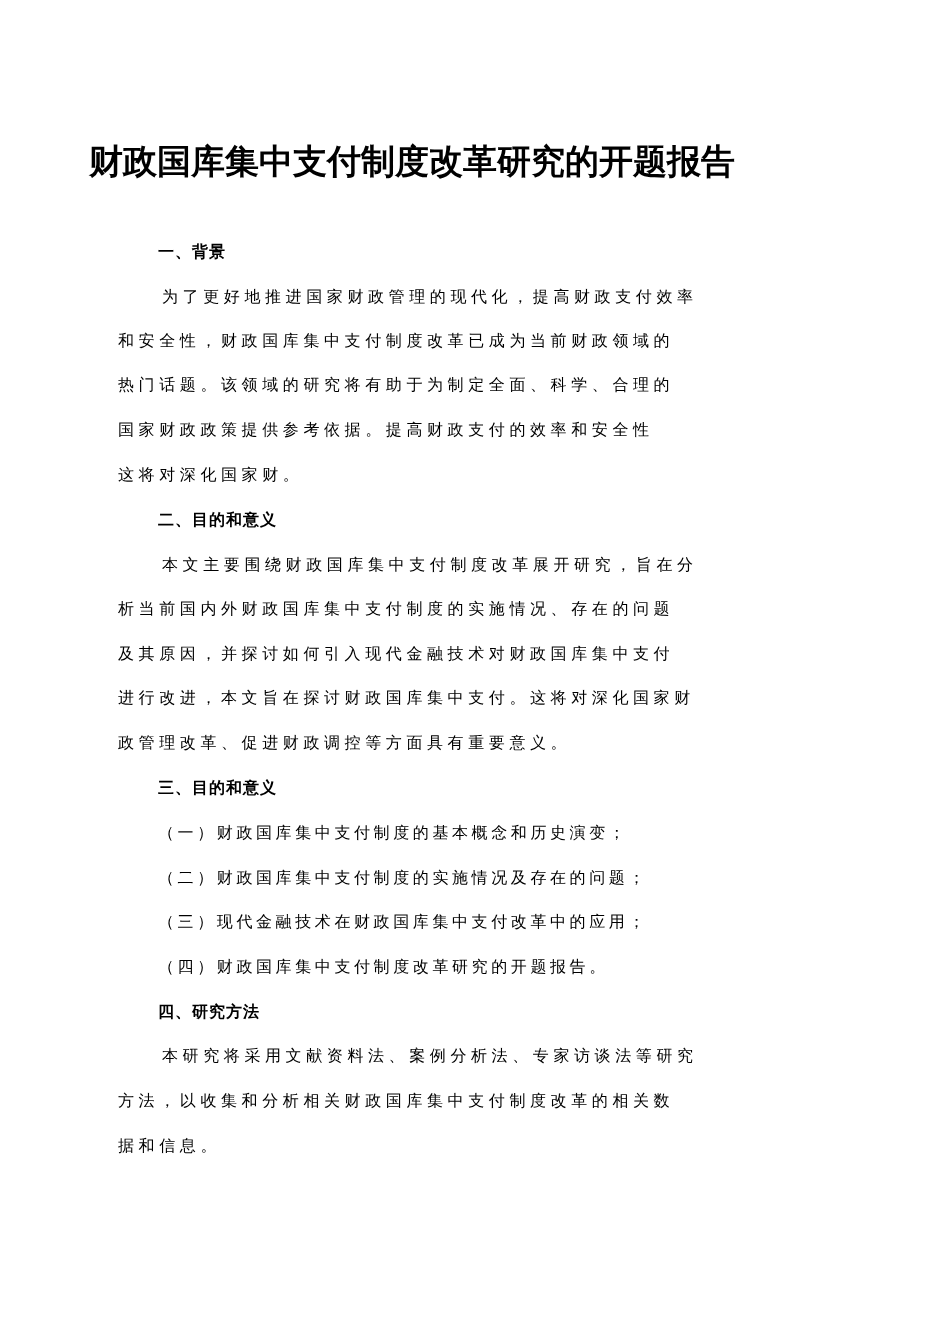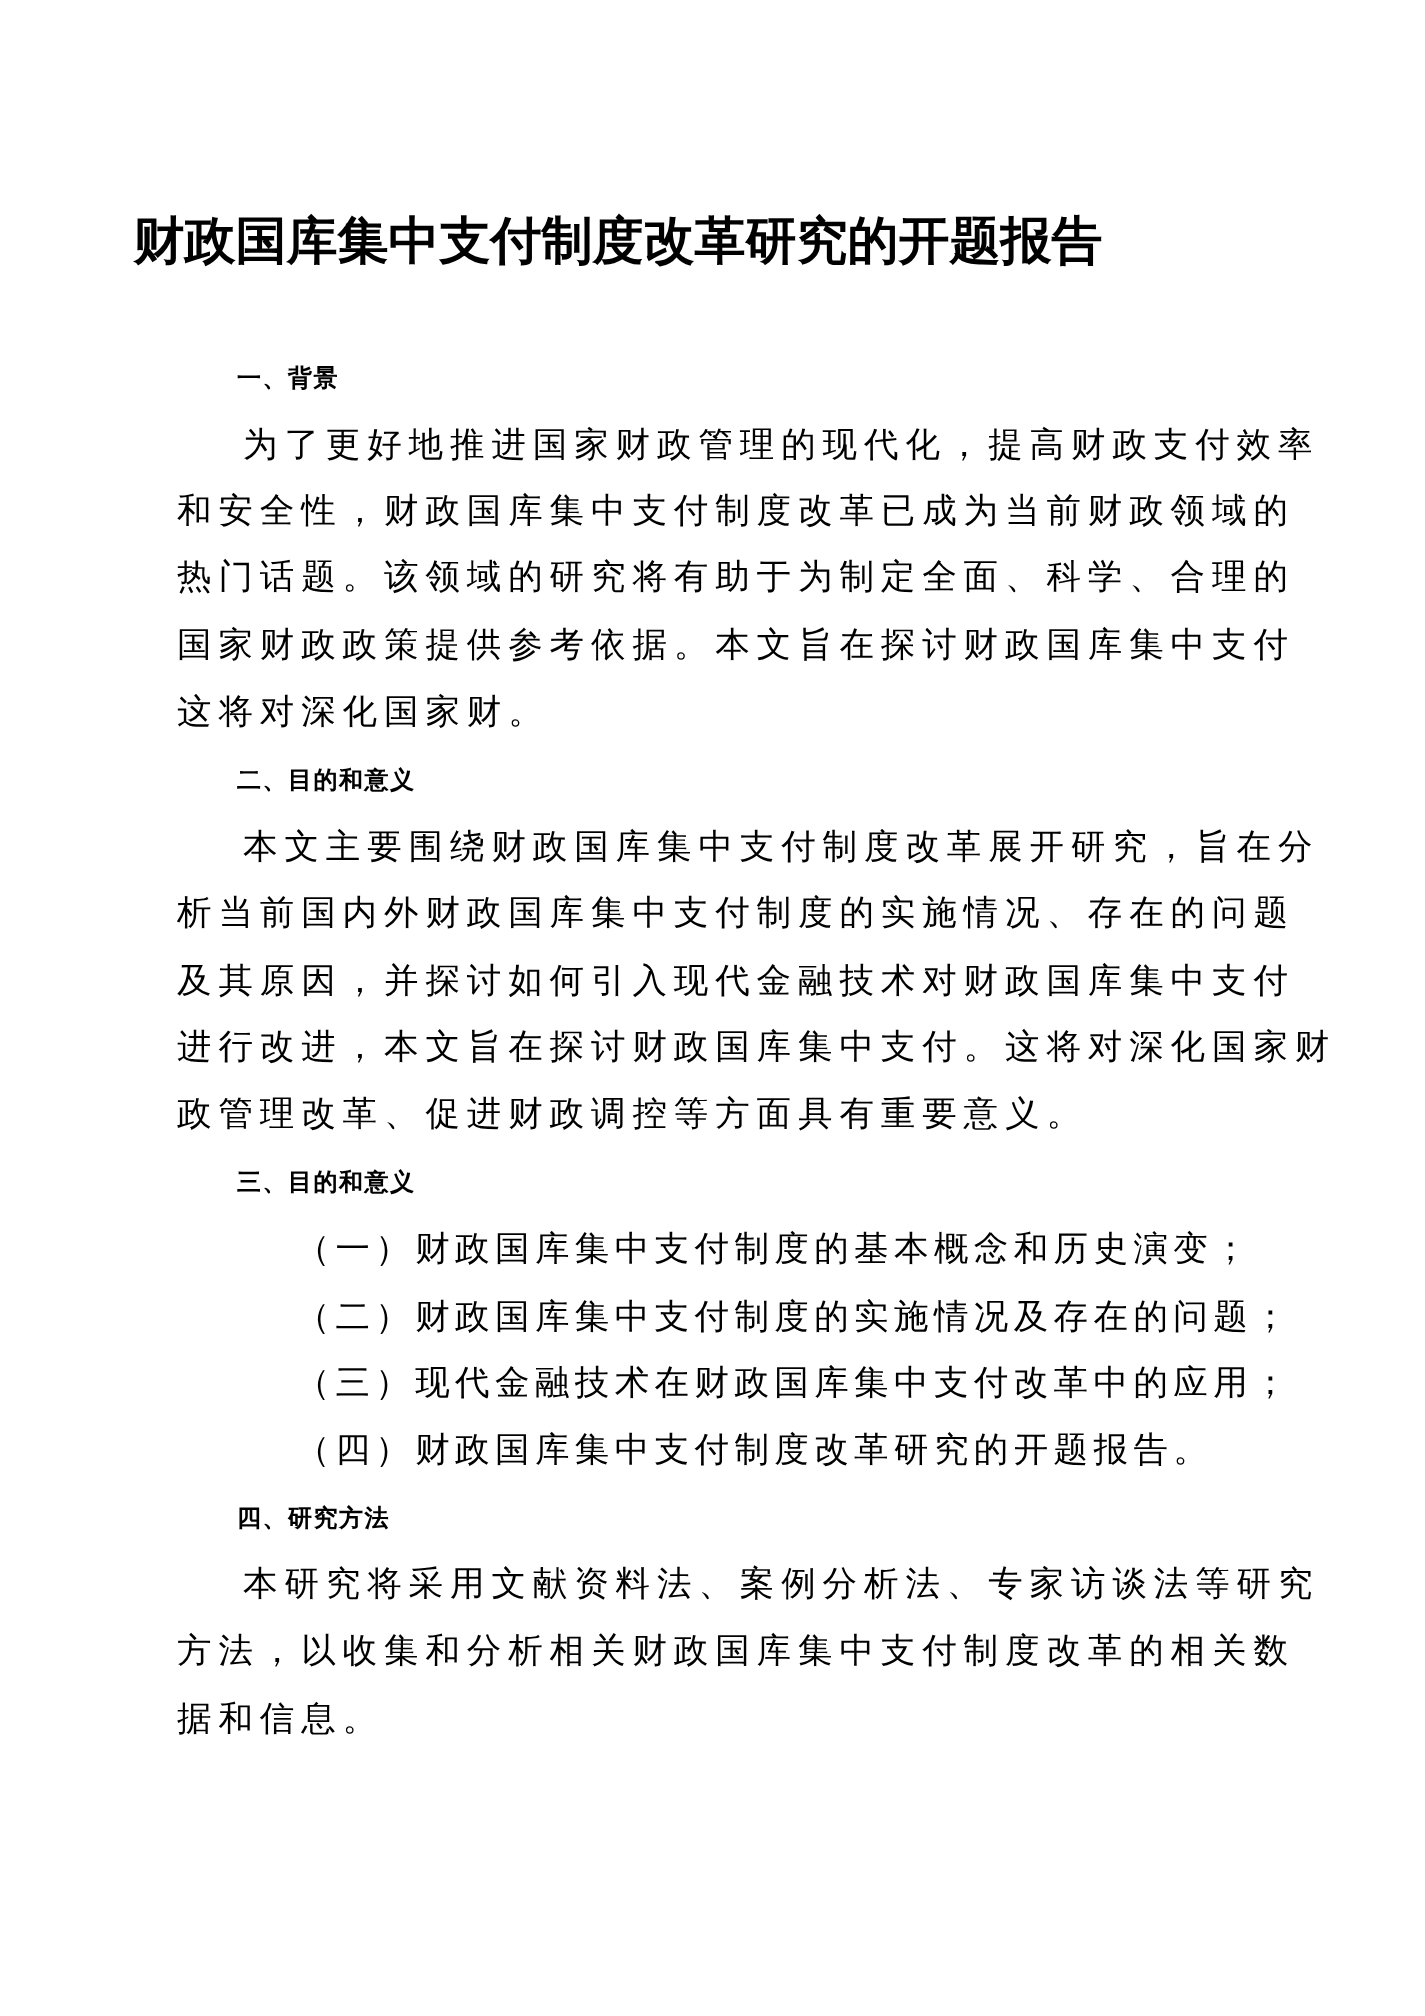--- a/index.html
+++ b/index.html
@@ -32,48 +32,48 @@
       font-size: 34px;
       line-height: 50px;
       letter-spacing: 0px;
       margin: 0;
     }
     .line {
       position: absolute;
       left: 118px;
       width: 720px;
       font-family: "DejaVu Sans", "Liberation Sans", sans-serif;
-      font-size: 23px;
+      font-size: 16px;
       line-height: 44px;
       white-space: nowrap;
       letter-spacing: 4.6px;
       font-weight: normal;
       margin: 0;
     }
     .line.indent { left: 162px; width: 676px; }
     .line.heading {
       left: 158px;
       font-weight: bold;
       letter-spacing: 1px;
       font-size: 16px;
     }
-    .line.item { left: 158px; letter-spacing: 3.6px; margin-left: 39px; }
+    .line.item { left: 158px; letter-spacing: 3.6px; }
   </style>
 </head>
 <body>
 
 <div class="page">
 
   <h1 class="title">财政国库集中支付制度改革研究的开题报告</h1>
 
   <div class="line heading" style="top:230px">一、背景</div>
   <div class="line indent" style="top:275px">为了更好地推进国家财政管理的现代化，提高财政支付效率</div>
   <div class="line" style="top:319px">和安全性，财政国库集中支付制度改革已成为当前财政领域的</div>
   <div class="line" style="top:363px">热门话题。该领域的研究将有助于为制定全面、科学、合理的</div>
-  <div class="line" style="top:408px">国家财政政策提供参考依据。本文旨在探讨财政国库集中支付</div>
+  <div class="line" style="top:408px">国家财政政策提供参考依据。提高财政支付的效率和安全性</div>
   <div class="line" style="top:453px">这将对深化国家财。</div>
 
   <div class="line heading" style="top:498px">二、目的和意义</div>
   <div class="line indent" style="top:543px">本文主要围绕财政国库集中支付制度改革展开研究，旨在分</div>
   <div class="line" style="top:587px">析当前国内外财政国库集中支付制度的实施情况、存在的问题</div>
   <div class="line" style="top:632px">及其原因，并探讨如何引入现代金融技术对财政国库集中支付</div>
   <div class="line" style="top:676px">进行改进，本文旨在探讨财政国库集中支付。这将对深化国家财</div>
   <div class="line" style="top:721px">政管理改革、促进财政调控等方面具有重要意义。</div>
 
   <div class="line heading" style="top:766px">三、目的和意义</div>

